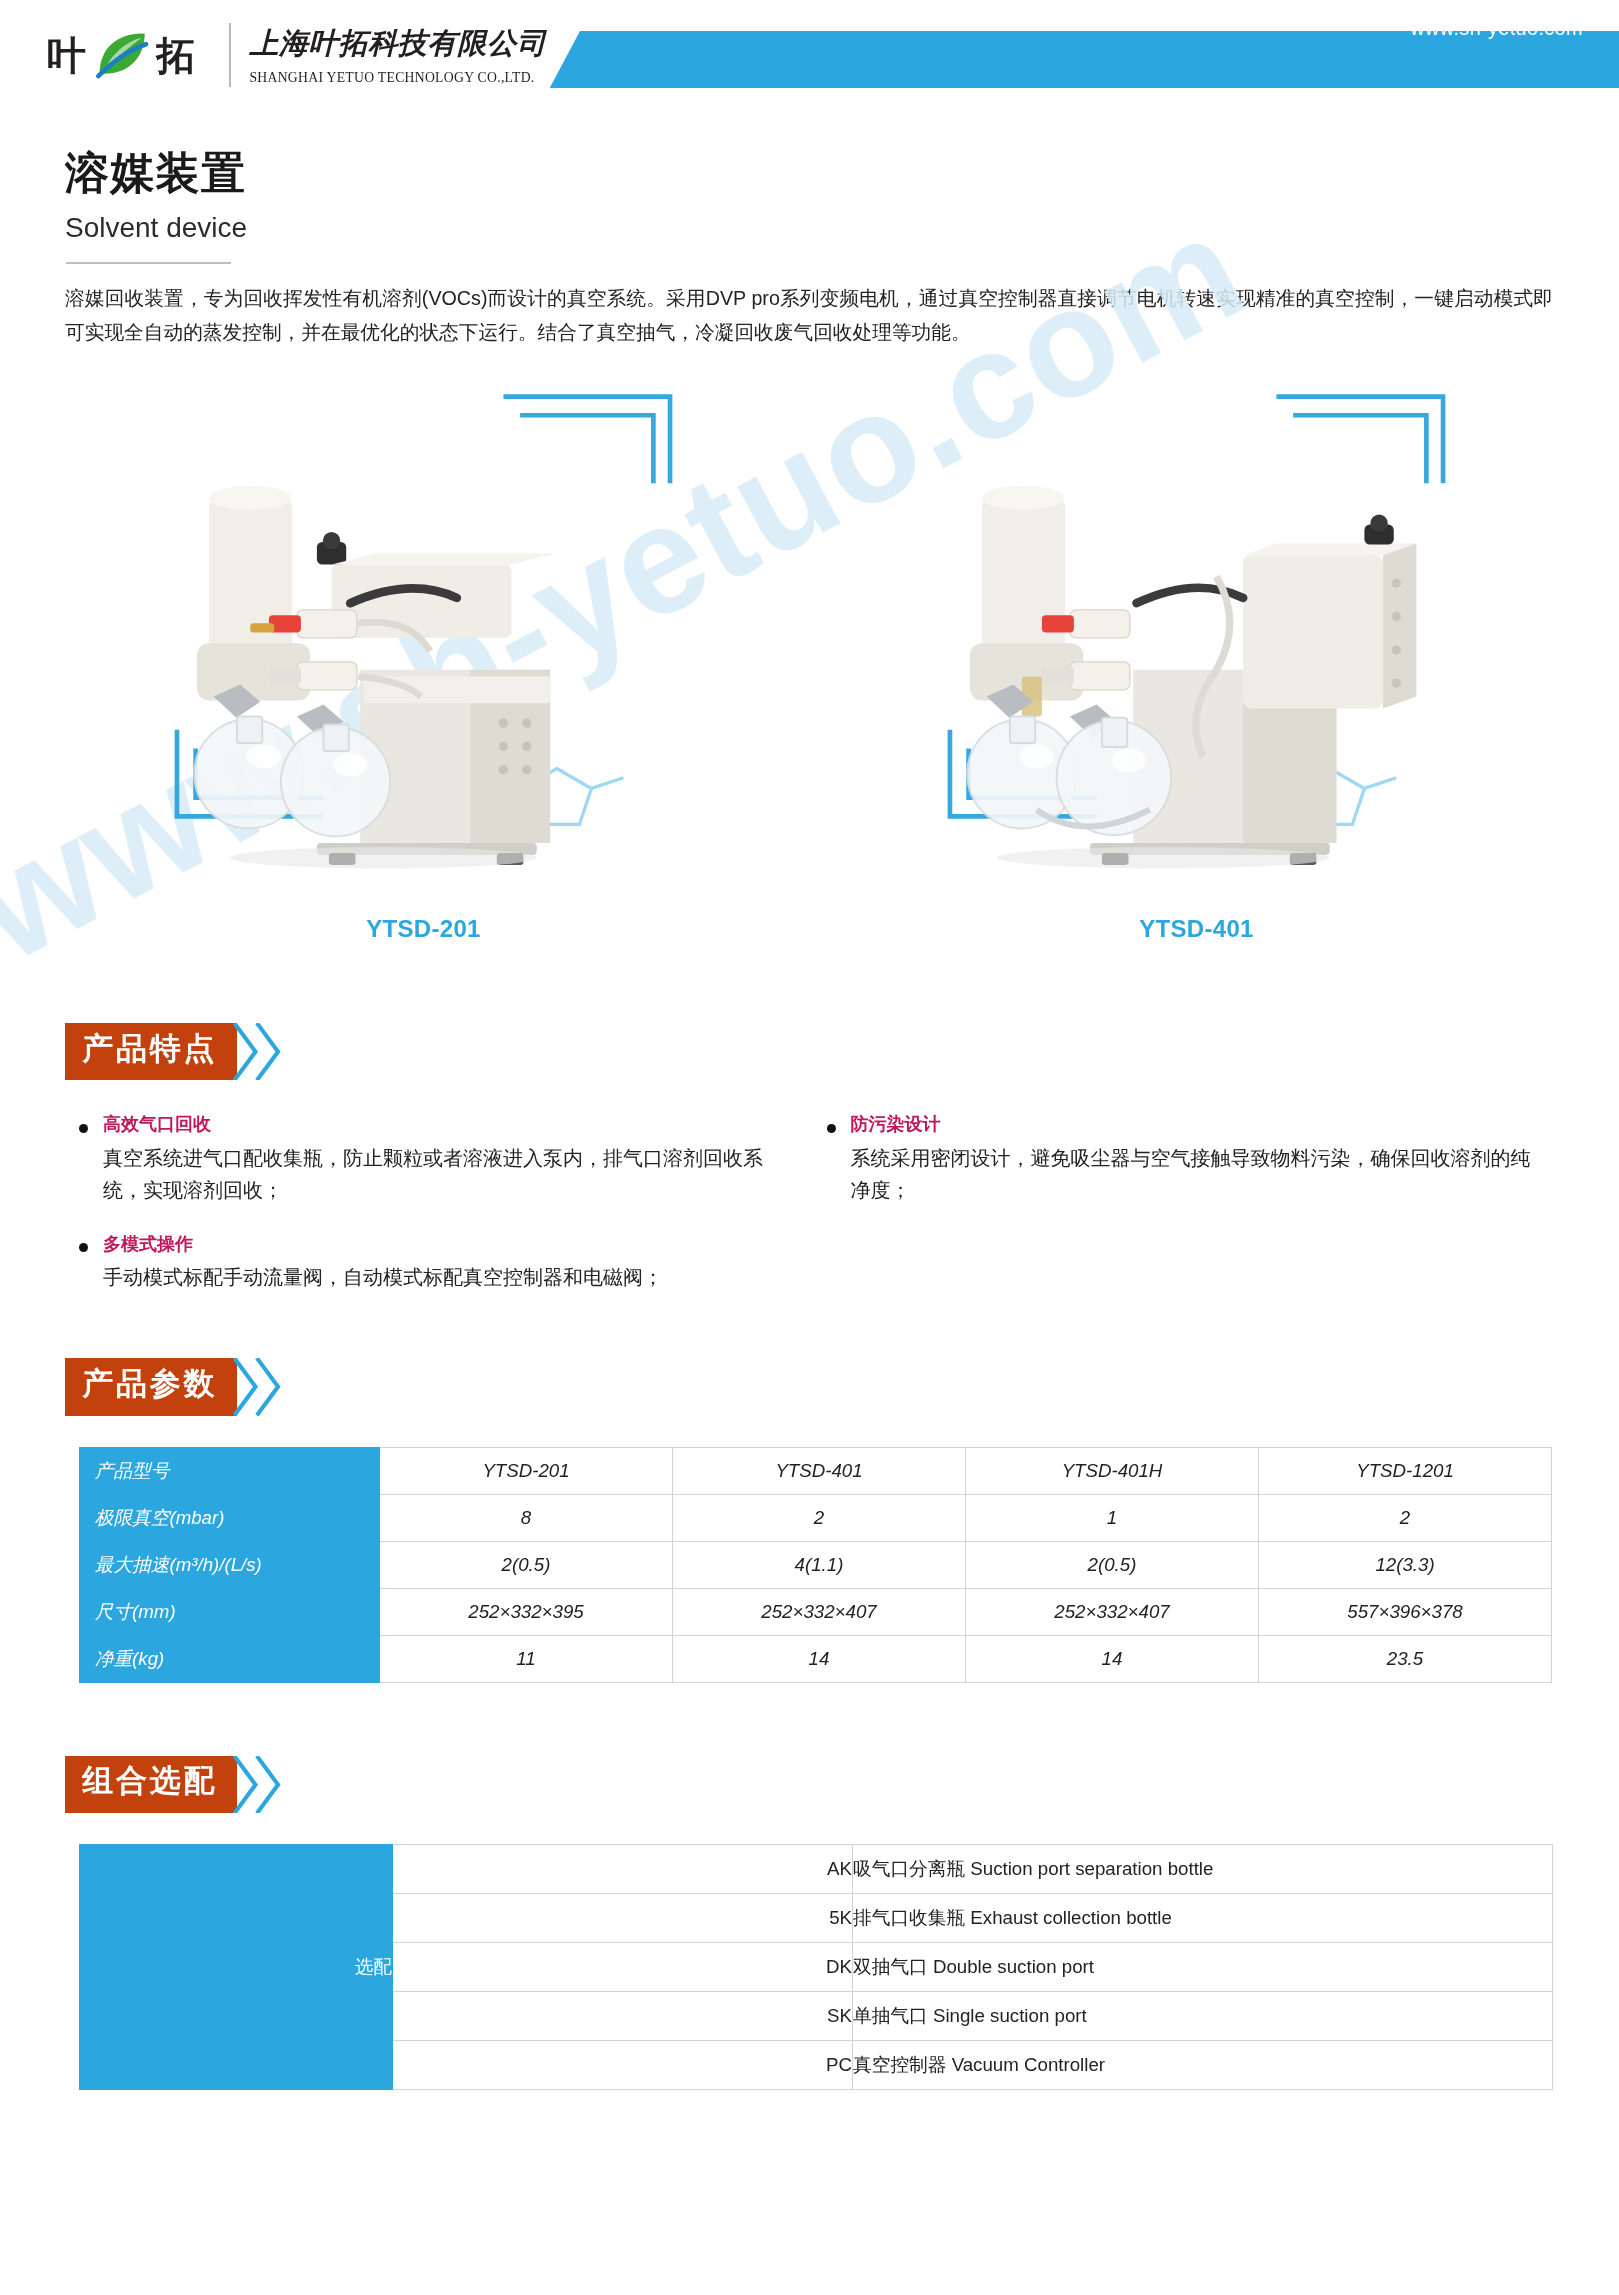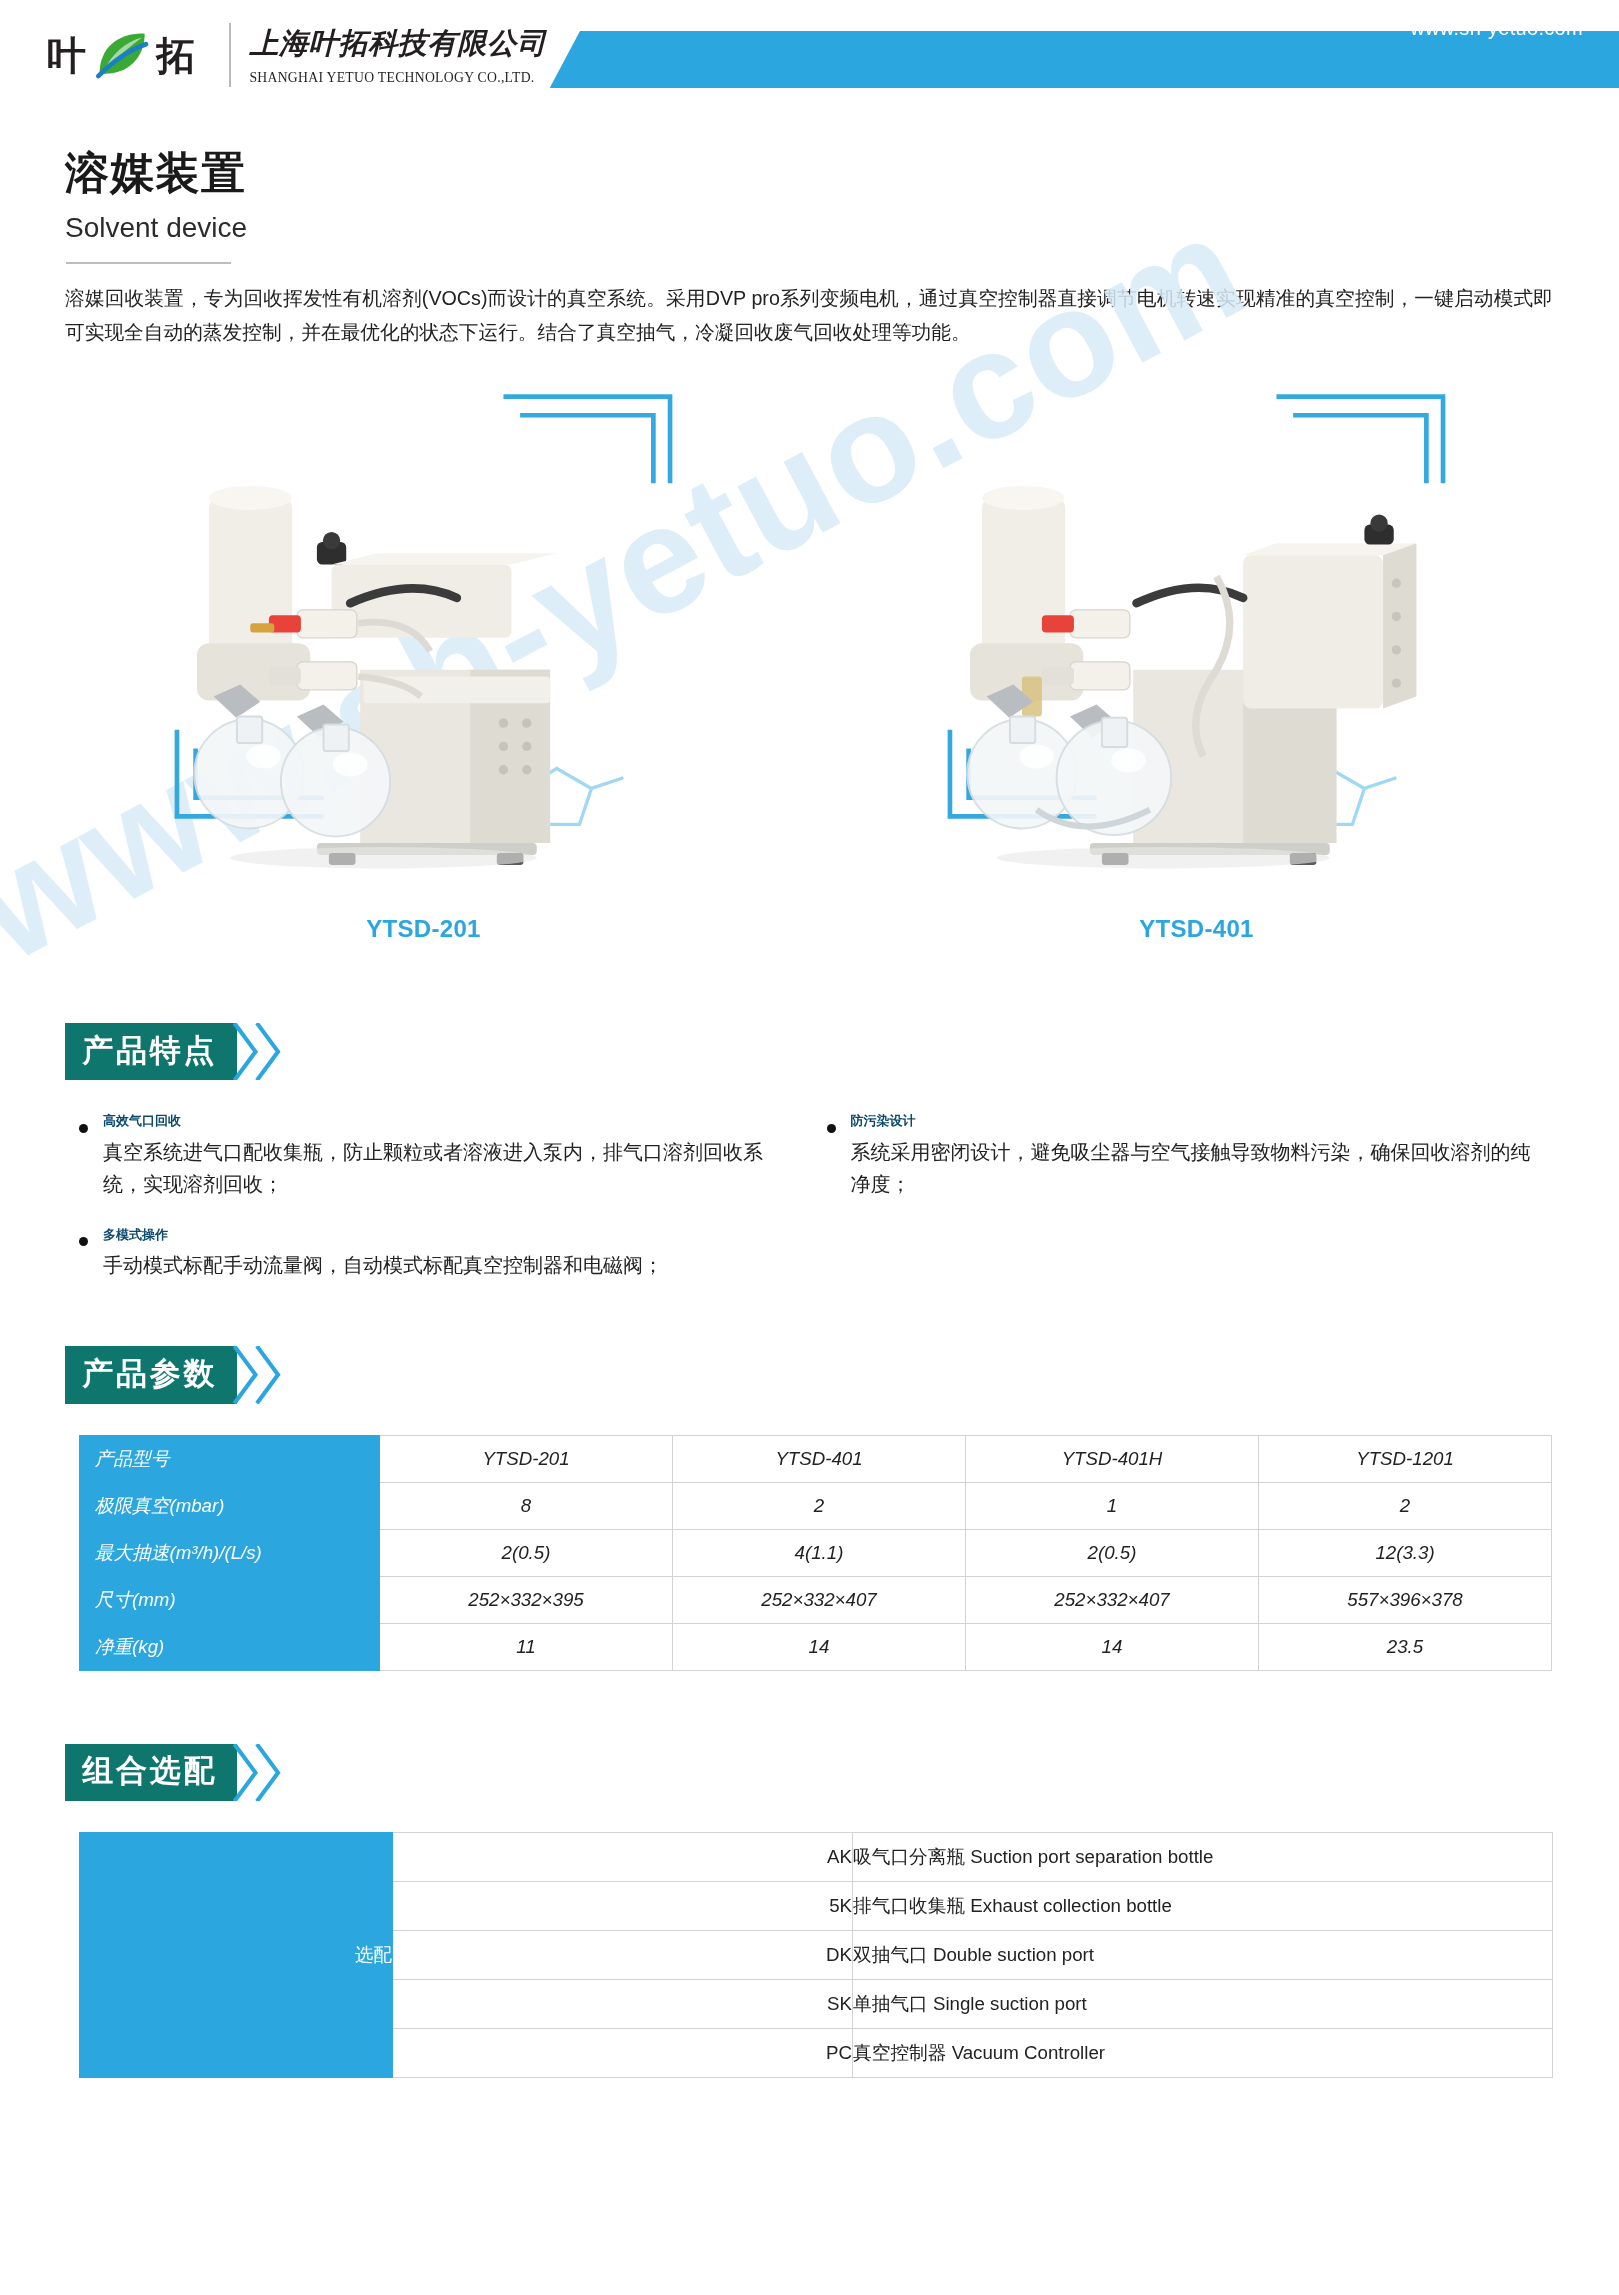--- a/index.html
+++ b/index.html
@@ -175,28 +175,29 @@
   }
 
   
   .section-head {
     position: relative;
     margin: 40px 0 0 65px;
     display: inline-block;
     z-index: 10;
   }
   .section-head .bar {
-    background: #0f766e;
+    background: #c2410c;
     color: #fff;
     font-size: 31px;
     font-weight: bold;
     letter-spacing: 2.7px;
     padding: 8.7px 20px 10px 17.3px;
     display: inline-block;
     line-height: 1.25;
+    font-family: Liberation Mono, monospace;
   }
   .section-head .slash {
     position: absolute;
     right: -49px;
     top: 0;
     height: 100%;
     width: 53px;
   }
 
   
@@ -213,23 +214,23 @@
     margin-bottom: 25px;
   }
   .feat .dot {
     width: 9.3px; height: 9.3px;
     border-radius: 50%;
     background: #111;
     margin: 11.3px 14.7px 0 0;
     flex: 0 0 9.3px;
   }
   .feat-title {
-    font-size: 13px;
+    font-size: 18px;
     font-weight: bold;
-    color: #0c4a6e;
+    color: #be185d;
     margin-bottom: 5.3px;
   }
   .feat-body {
     font-size: 20px;
     line-height: 1.62;
     color: #222;
   }
 
   
   .table-wrap {

